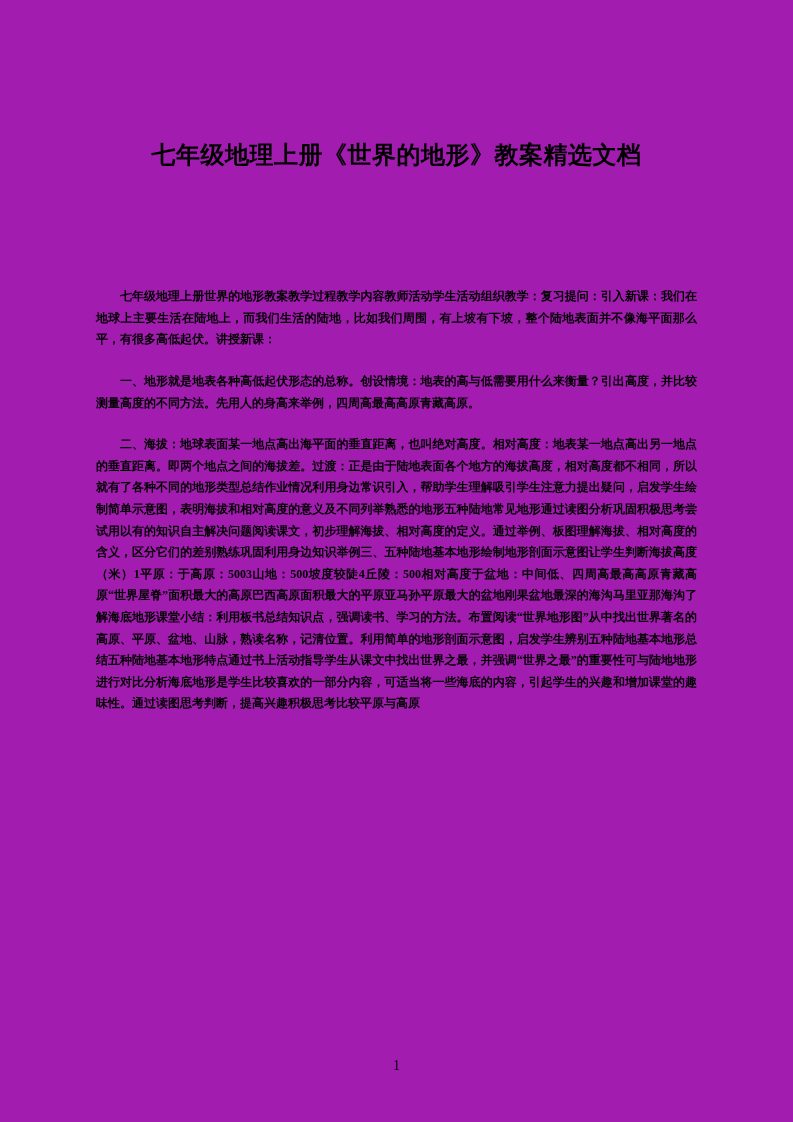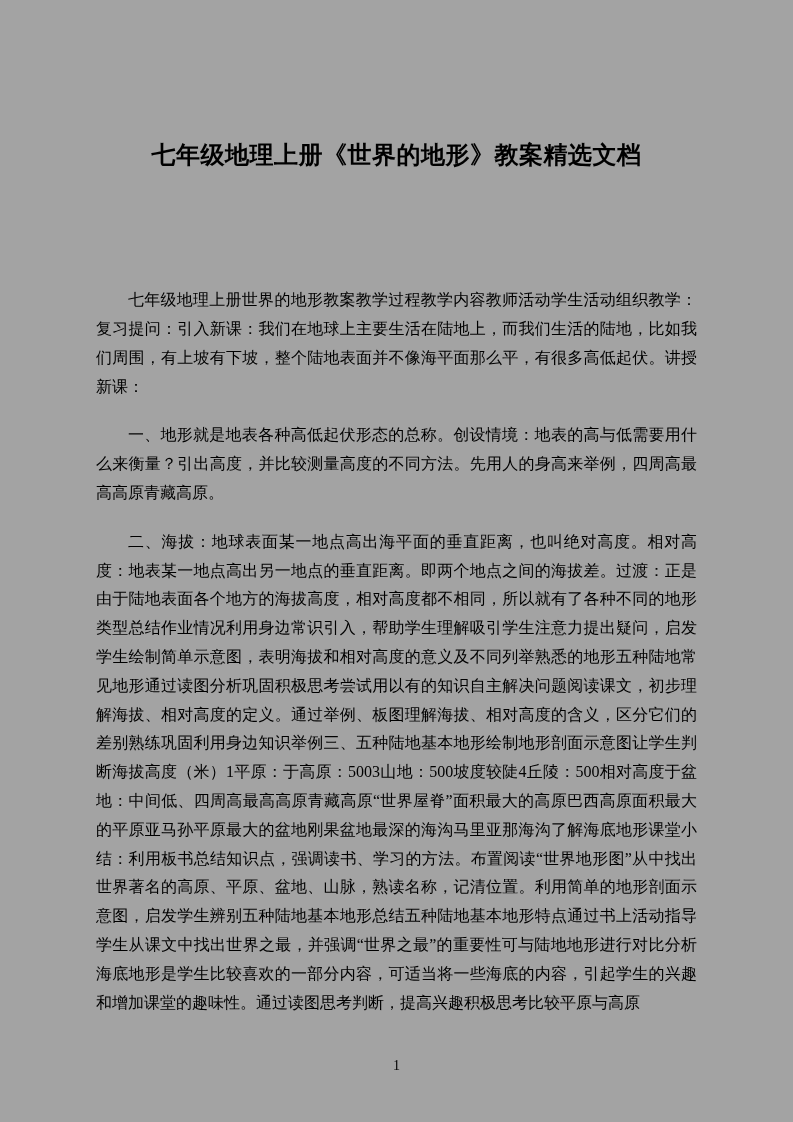--- a/index.html
+++ b/index.html
@@ -5,44 +5,45 @@
     * { margin: 0; padding: 0; box-sizing: border-box; }
     html, body {
       background: #ffffff;
       font-family: "Liberation Serif", "DejaVu Serif", serif;
     }
     .page {
       position: relative;
       width: 793px;
       height: 1122px;
       margin: 0 auto;
-      background: #a3a3a3;
+      background: #a21caf;
       color: #000000;
       padding: 140px 96px 0 96px;
       overflow: hidden;
     }
     .doc-title {
       font-size: 24px;
       font-weight: bold;
       text-align: center;
       line-height: 1.3;
       margin-bottom: 115px;
       letter-spacing: 0.5px;
     }
     .content {
       width: 601px;
       margin: 0 auto;
     }
     .para {
-      font-size: 16px;
+      font-size: 12px;
       line-height: 1.8;
       text-align: justify;
       text-indent: 2em;
       margin-bottom: 20px;
       word-break: break-all;
+      font-weight: bold;
     }
     .page-number {
       position: absolute;
       bottom: 48px;
       left: 0;
       width: 100%;
       text-align: center;
       font-size: 14px;
       color: #000000;
     }

